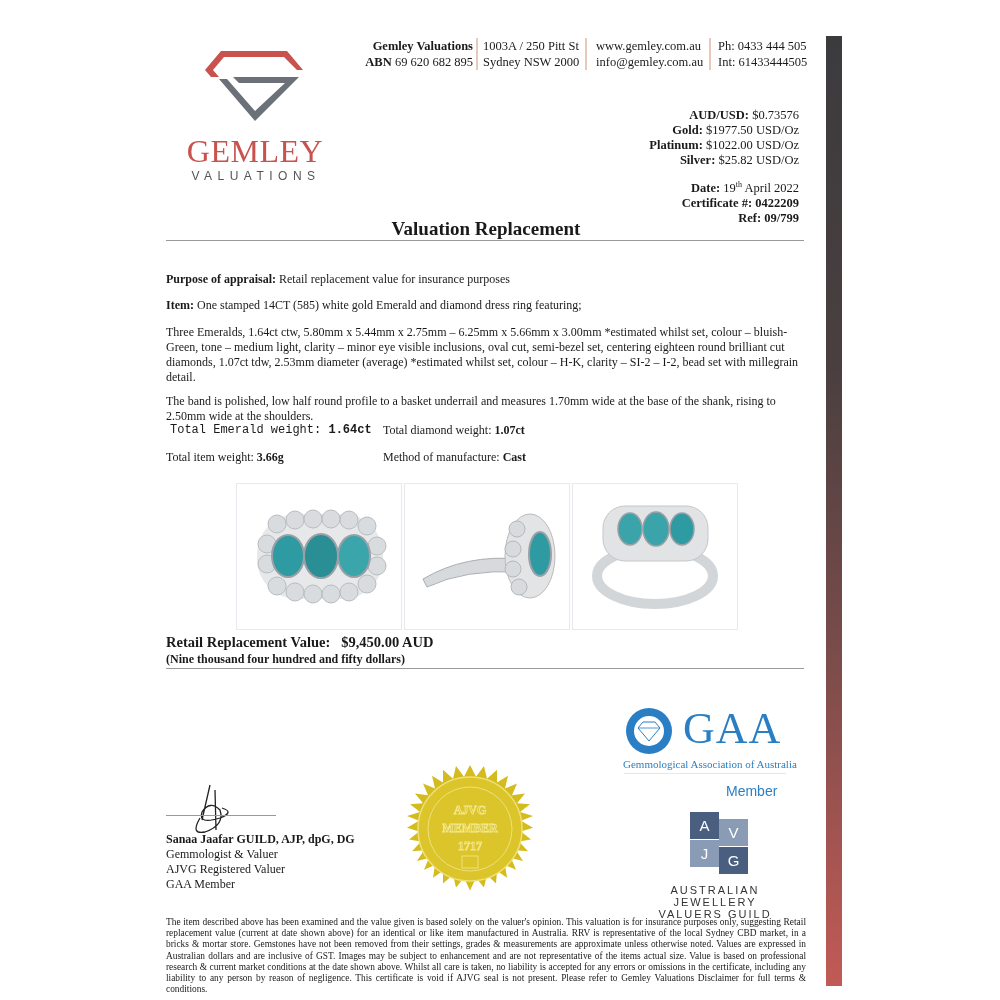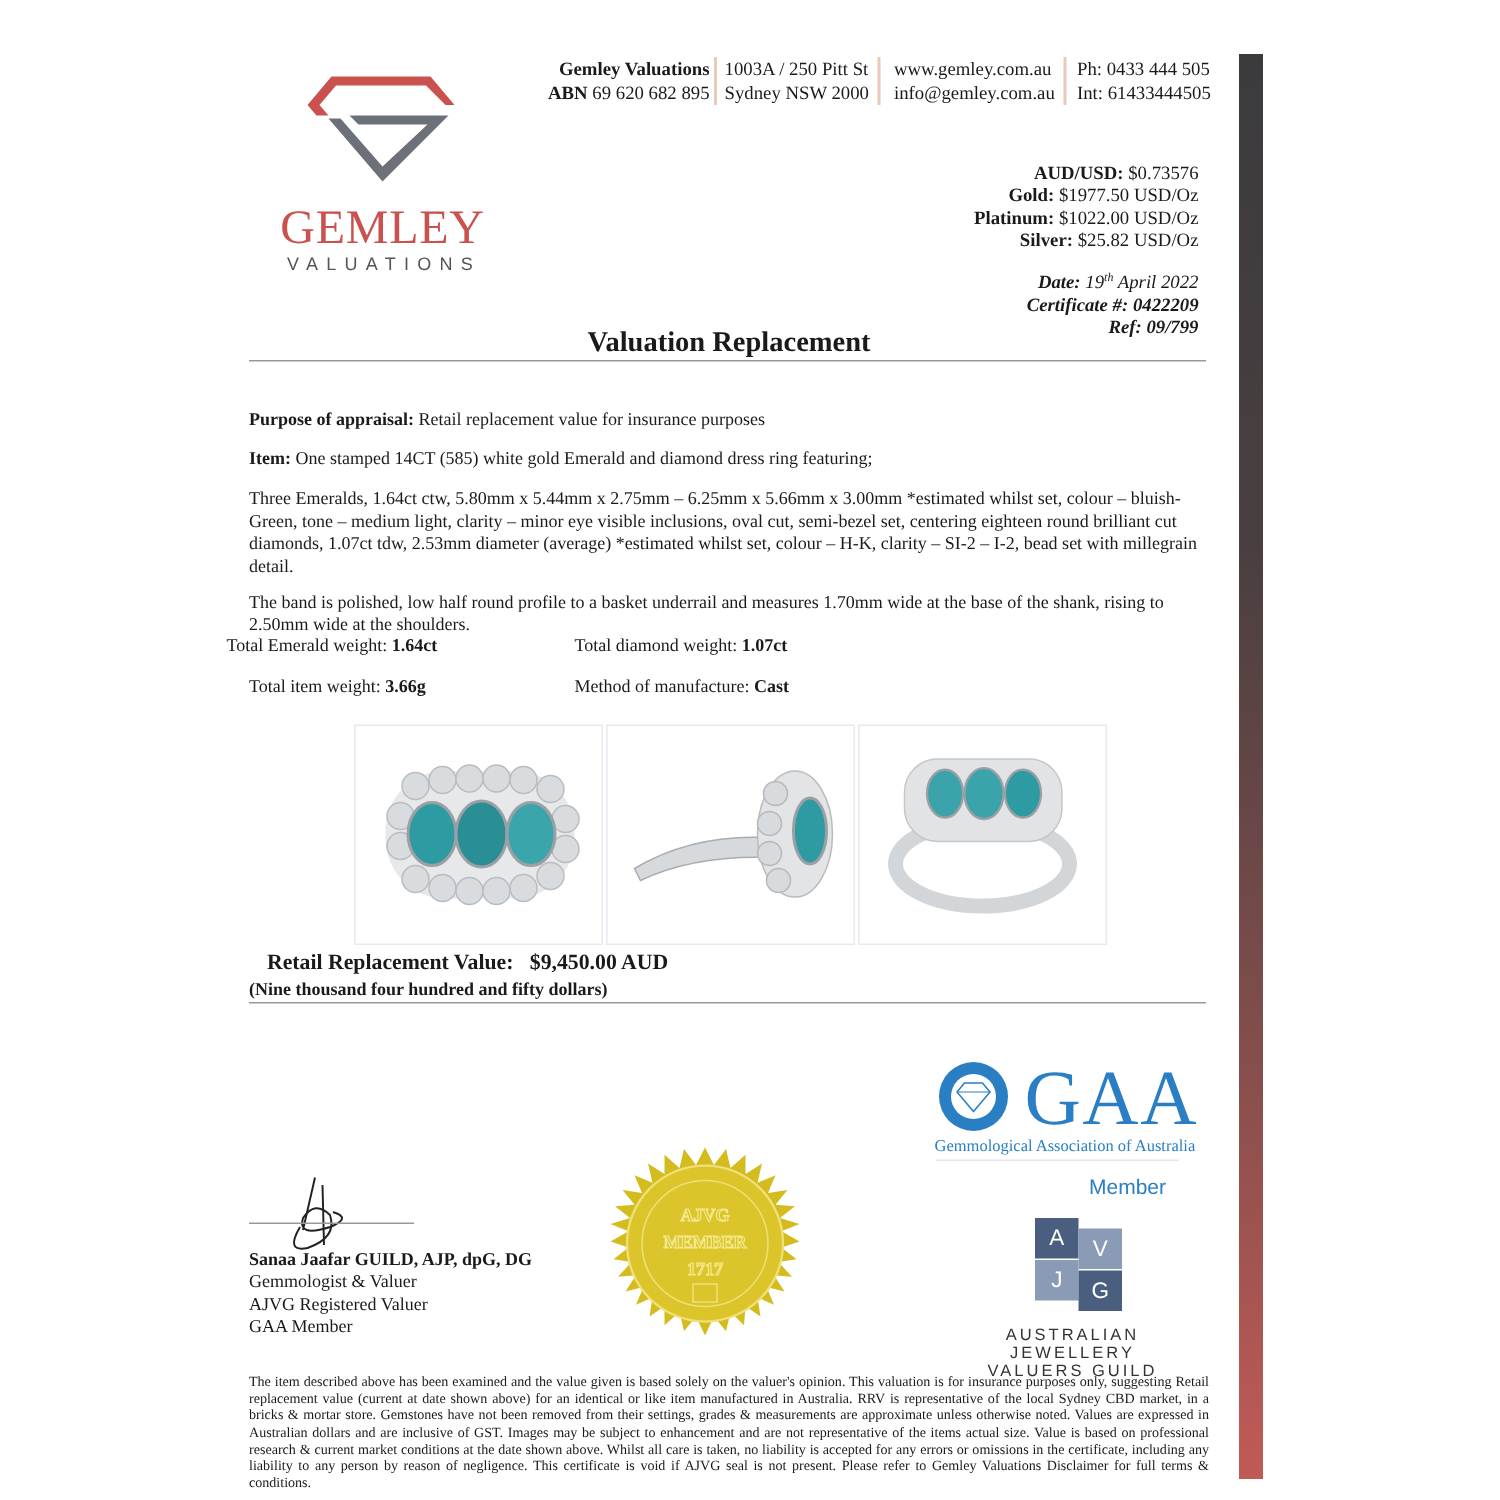--- a/index.html
+++ b/index.html
@@ -11,44 +11,44 @@
   .logo-mark { left:203px; top:45px; width:102px; height:78px; }
   .logo-name { left:180px; top:133px; width:150px; text-align:center; font-family:"Liberation Serif", serif; font-size:32px; color:#c9524e; letter-spacing:0.5px; }
   .logo-sub { left:181px; top:169px; width:150px; text-align:center; font-family:"Liberation Sans", sans-serif; font-size:12px; color:#555; letter-spacing:5.5px; }
   
   .hdr { top:38px; font-size:12.5px; line-height:16px; }
   .hdr .b { font-weight:bold; }
   .hdr-sep { top:38px; width:2px; height:32px; background:#e9c9bb; }
   
   .rates { right:201px; top:108px; text-align:right; font-size:12.5px; line-height:15px; }
   .rates .b { font-weight:bold; }
-  .meta { right:201px; top:177px; text-align:right; font-size:12.5px; line-height:15px;font-style:italic; }
+  .meta { right:201px; top:177px; text-align:right; font-size:12.5px; line-height:15px; }
   .meta .b { font-weight:bold; }
   sup { font-size:8px; }
   
   .title { left:166px; top:218px; width:640px; text-align:center; font-size:19px; font-weight:bold; }
   .rule { left:166px; height:1px; background:#9a9a9a; width:638px; }
   .para { left:166px; width:640px; font-size:12px; line-height:15px;margin-top:16px; }
   .para .b { font-weight:bold; }
   .kv { font-size:12px; }
   .kv .b { font-weight:bold; }
   
   .photo { top:483px; width:164px; height:145px; border:1px solid #e8e8ef; background:#fff; }
   
-  .rrv { left:166px; top:634px; font-size:14.5px; font-weight:bold;margin-left:12px; }
+  .rrv { left:166px; top:634px; font-size:14.5px; font-weight:bold; }
   .rrv-words { left:166px; top:652px; font-size:12px; font-weight:bold; }
   
   .sig-line { left:166px; top:815px; width:110px; height:1px; background:#999; }
   .sig-block { left:166px; top:832px; font-size:12px; line-height:15px; }
   .sig-block .b { font-weight:bold; }
   
   .seal { left:388px; top:746px; width:164px; height:164px; }
   
   .gaa-circle { left:624px; top:706px; width:50px; height:50px; }
-  .gaa-text { left:683px; top:703px; font-family:"Liberation Serif", serif; font-size:52px; color:#2a7fc4; letter-spacing:1px; }
+  .gaa-text { left:683px; top:703px; font-family:"Liberation Serif", serif; font-size:44px; color:#2a7fc4; letter-spacing:1px; }
   .gaa-full { left:623px; top:758px; font-family:"Liberation Serif", serif; font-size:11px; color:#2a7fc4; }
   .gaa-member { left:726px; top:783px; font-family:"Liberation Sans", sans-serif; font-size:14px; color:#2a7fc4; }
   
   .ajvg-box { width:29px; height:27px; color:#fff; font-family:"Liberation Sans", sans-serif; font-size:15px; display:flex; align-items:center; justify-content:center; }
   .ajvg-name { left:630px; top:884px; width:170px; text-align:center; font-family:"Liberation Sans", sans-serif; font-size:11px; letter-spacing:2px; color:#333; line-height:12px; }
   
   .disc { left:166px; top:917px; width:640px; font-size:9.4px; line-height:11.2px; text-align:justify; }
 </style>
 </head>
 <body>
@@ -100,21 +100,21 @@
 
 <div class="abs para" style="top:256px;">
   <span class="b">Purpose of appraisal:</span> <span>Retail replacement value for insurance purposes</span>
 </div>
 <div class="abs para" style="top:282px;">
   <span class="b">Item:</span> <span>One stamped 14CT (585) white gold Emerald and diamond dress ring featuring;</span>
 </div>
 <div class="abs para" style="top:309px;">Three Emeralds, 1.64ct ctw, 5.80mm x 5.44mm x 2.75mm – 6.25mm x 5.66mm x 3.00mm *estimated whilst set, colour – bluish-Green, tone – medium light, clarity – minor eye visible inclusions, oval cut, semi-bezel set, centering eighteen round brilliant cut diamonds, 1.07ct tdw, 2.53mm diameter (average) *estimated whilst set, colour – H-K, clarity – SI-2 – I-2, bead set with millegrain detail.</div>
 <div class="abs para" style="top:378px;">The band is polished, low half round profile to a basket underrail and measures 1.70mm wide at the base of the shank, rising to 2.50mm wide at the shoulders.</div>
 
-<div class="abs kv" style="left:151px; top:423px;"><span>Total Emerald weight:</span> <span class="b">1.64ct</span></div>
+<div class="abs kv" style="left:170px; top:423px;font-family:Liberation Mono, monospace;"><span>Total Emerald weight:</span> <span class="b">1.64ct</span></div>
 <div class="abs kv" style="left:383px; top:423px;"><span>Total diamond weight:</span> <span class="b">1.07ct</span></div>
 <div class="abs kv" style="left:166px; top:450px;"><span>Total item weight:</span> <span class="b">3.66g</span></div>
 <div class="abs kv" style="left:383px; top:450px;"><span>Method of manufacture:</span> <span class="b">Cast</span></div>
 
 <div class="abs photo" style="left:236px;">
   <svg width="164" height="145" viewBox="0 0 164 145">
     <rect x="20" y="30" width="126" height="85" rx="40" fill="#e6e8ea"></rect>
     <g fill="#d9dcdf" stroke="#b9bcc0" stroke-width="1">
       <circle cx="40" cy="40" r="9"></circle>
         <circle cx="58" cy="36" r="9"></circle>

